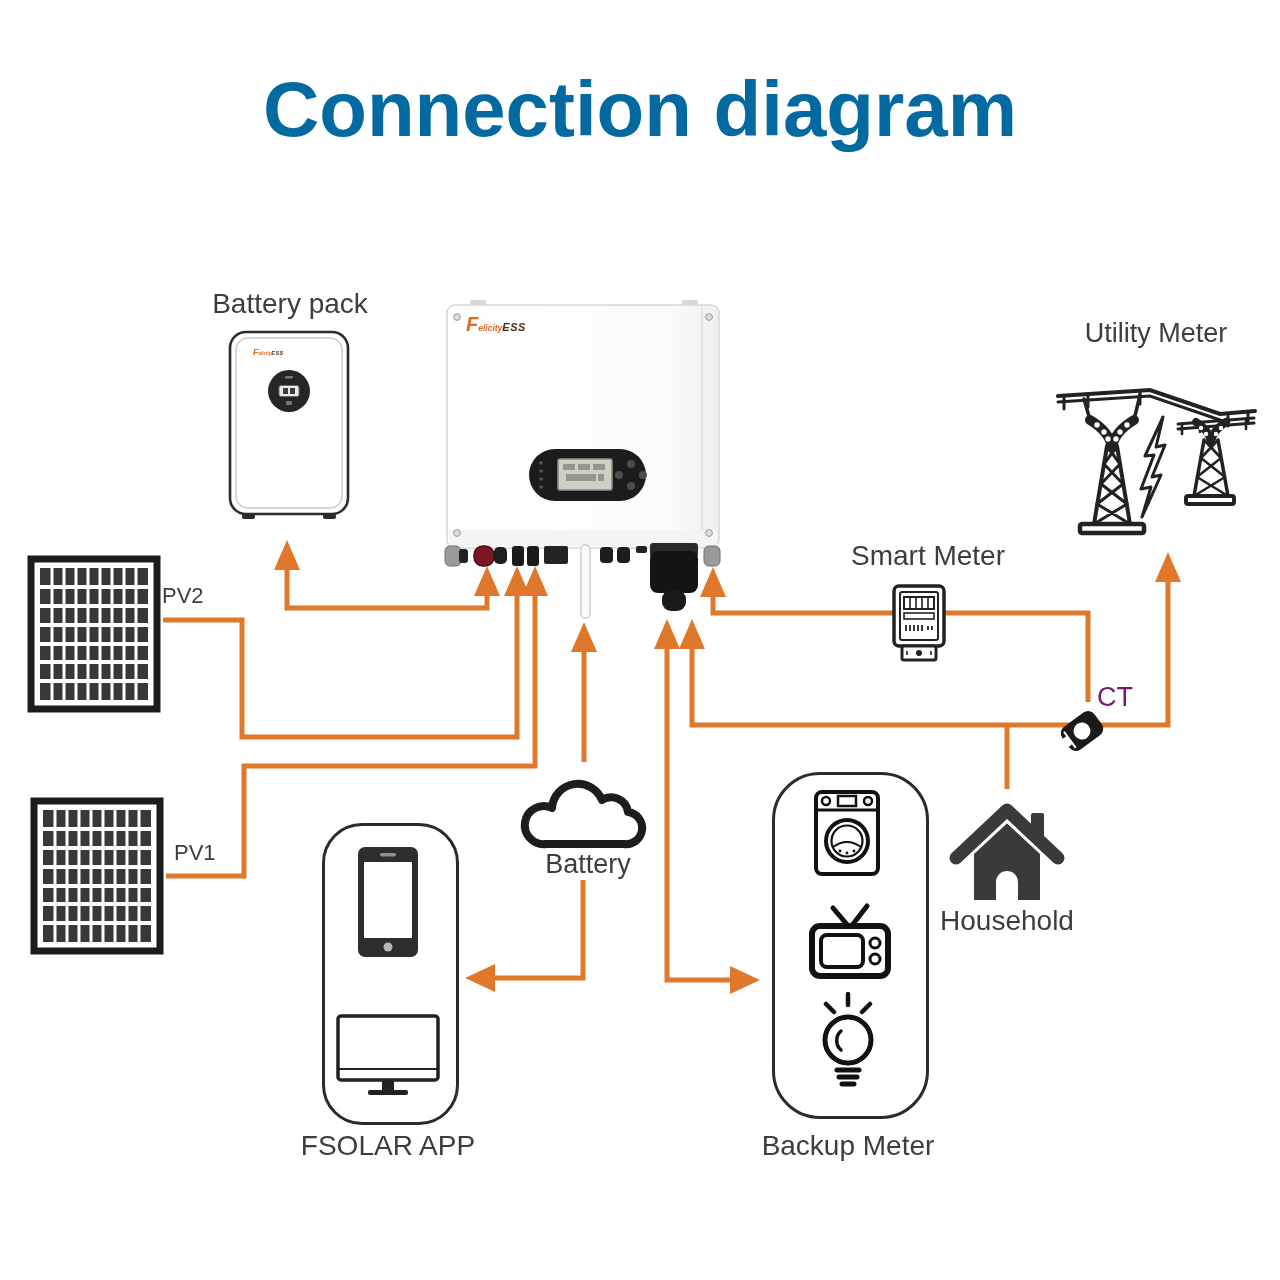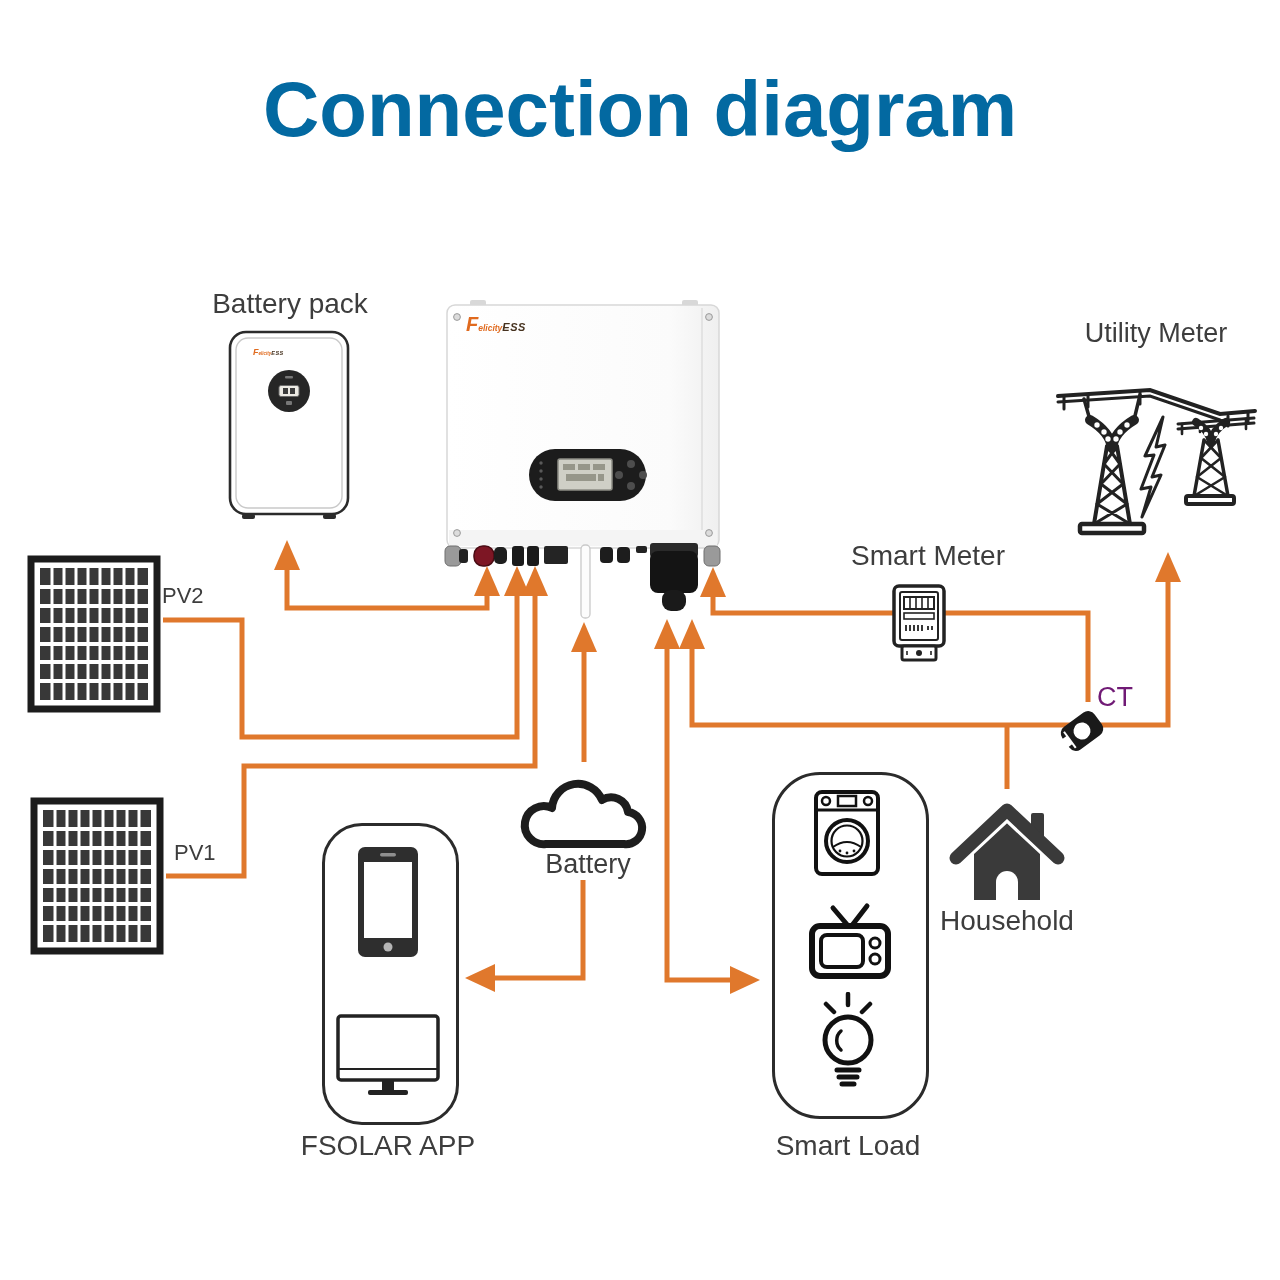--- a/index.html
+++ b/index.html
@@ -292,15 +292,15 @@
     <circle cx="69" cy="57" r="5" fill="none" stroke="#111" stroke-width="3"></circle>
   </svg>
   <svg class="abs" style="left:810px;top:992px" width="76" height="100" viewBox="0 0 76 100">
     <g stroke="#111" stroke-width="4.5" stroke-linecap="round" fill="none">
       <path d="M38,2 L38,13 M16,12 L24,20 M60,12 L52,20"></path>
       <circle cx="38" cy="48" r="23" stroke-width="5"></circle>
       <path d="M31,39 a11,12 0 0 0 0,19" stroke-width="3.5"></path>
       <path d="M27,78 L49,78 M29,85 L47,85 M32,92 L44,92" stroke-width="5"></path>
     </g>
   </svg>
-  <div class="abs lbl" style="left:748px;top:1130px;width:200px;">Smart Load</div>
+  <div class="abs lbl" style="left:748px;top:1130px;width:200px;">Backup Meter</div>
 
 </div>
 
 </body></html>

